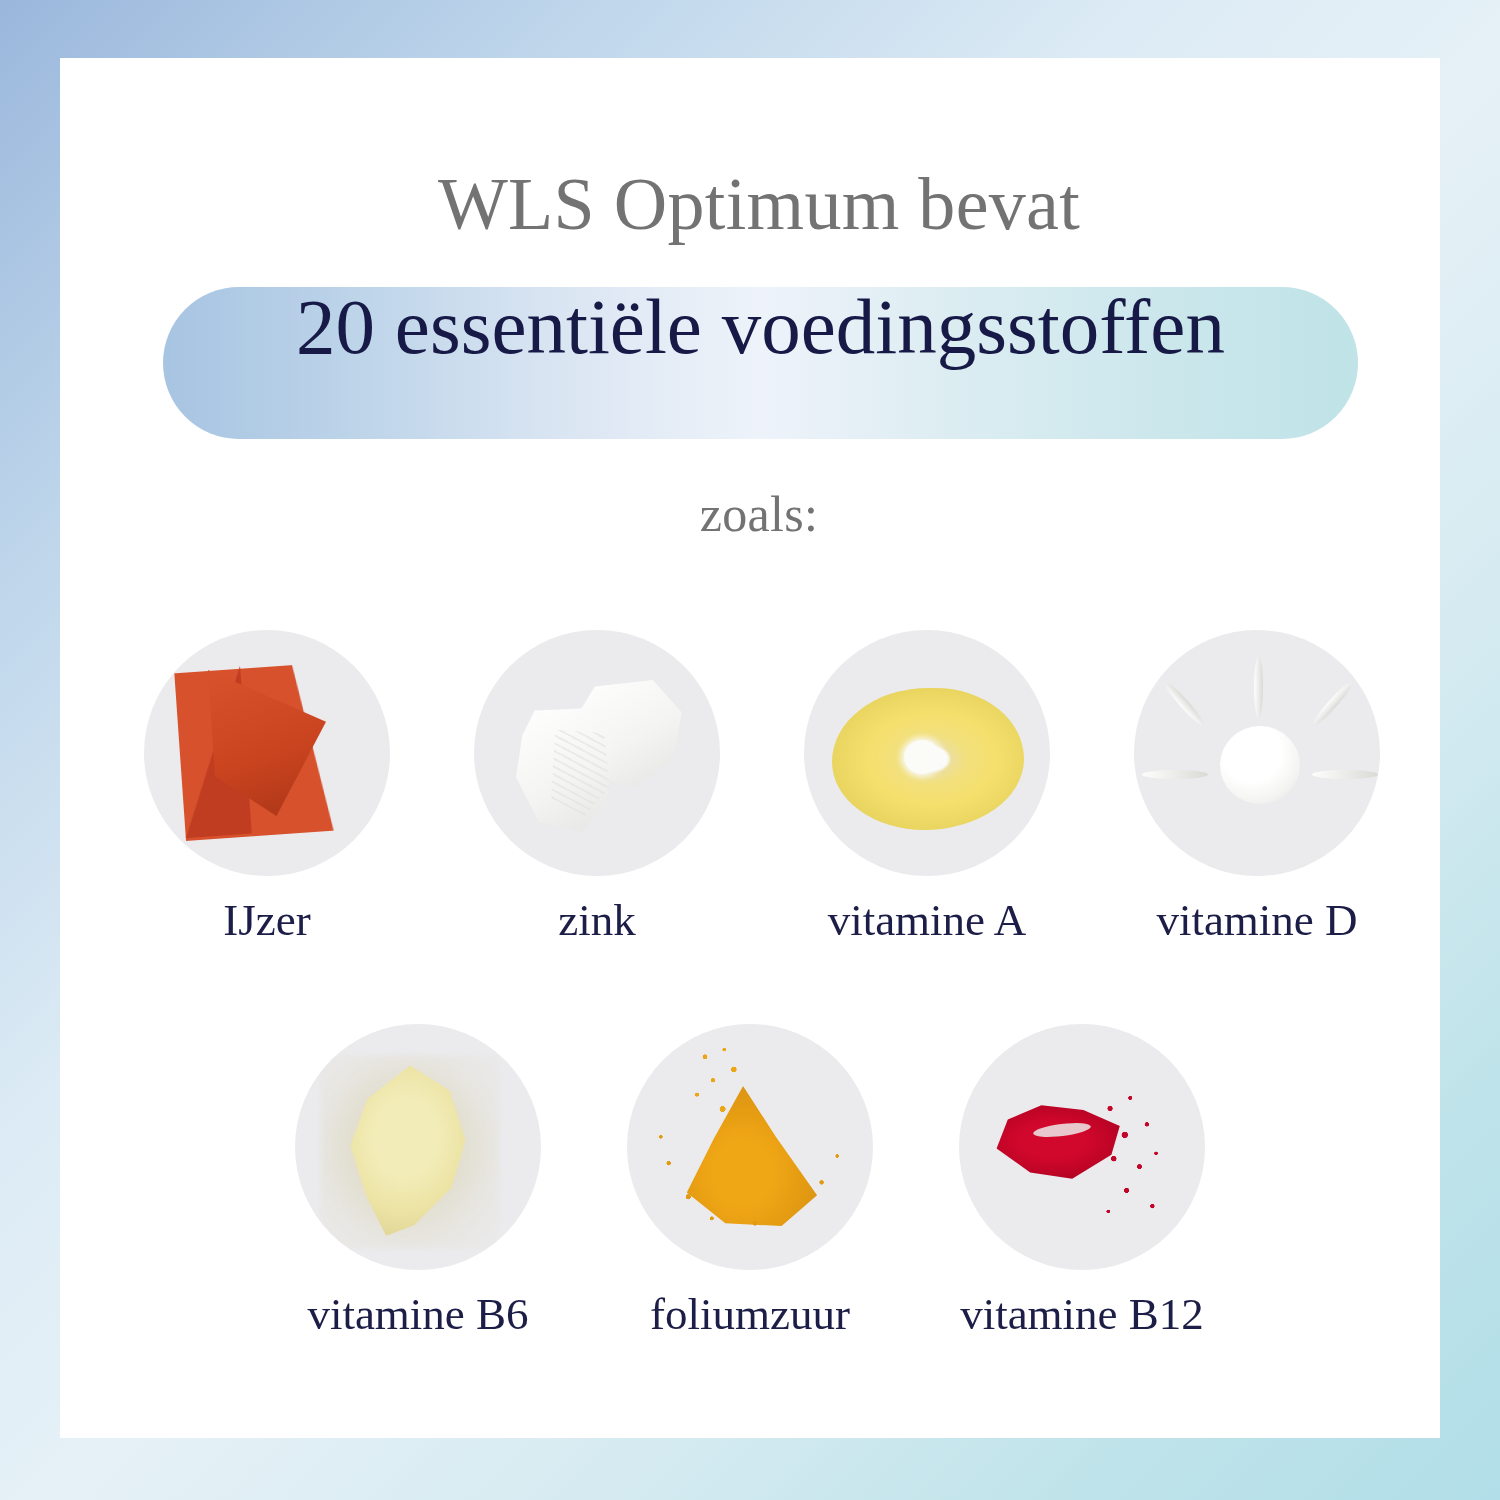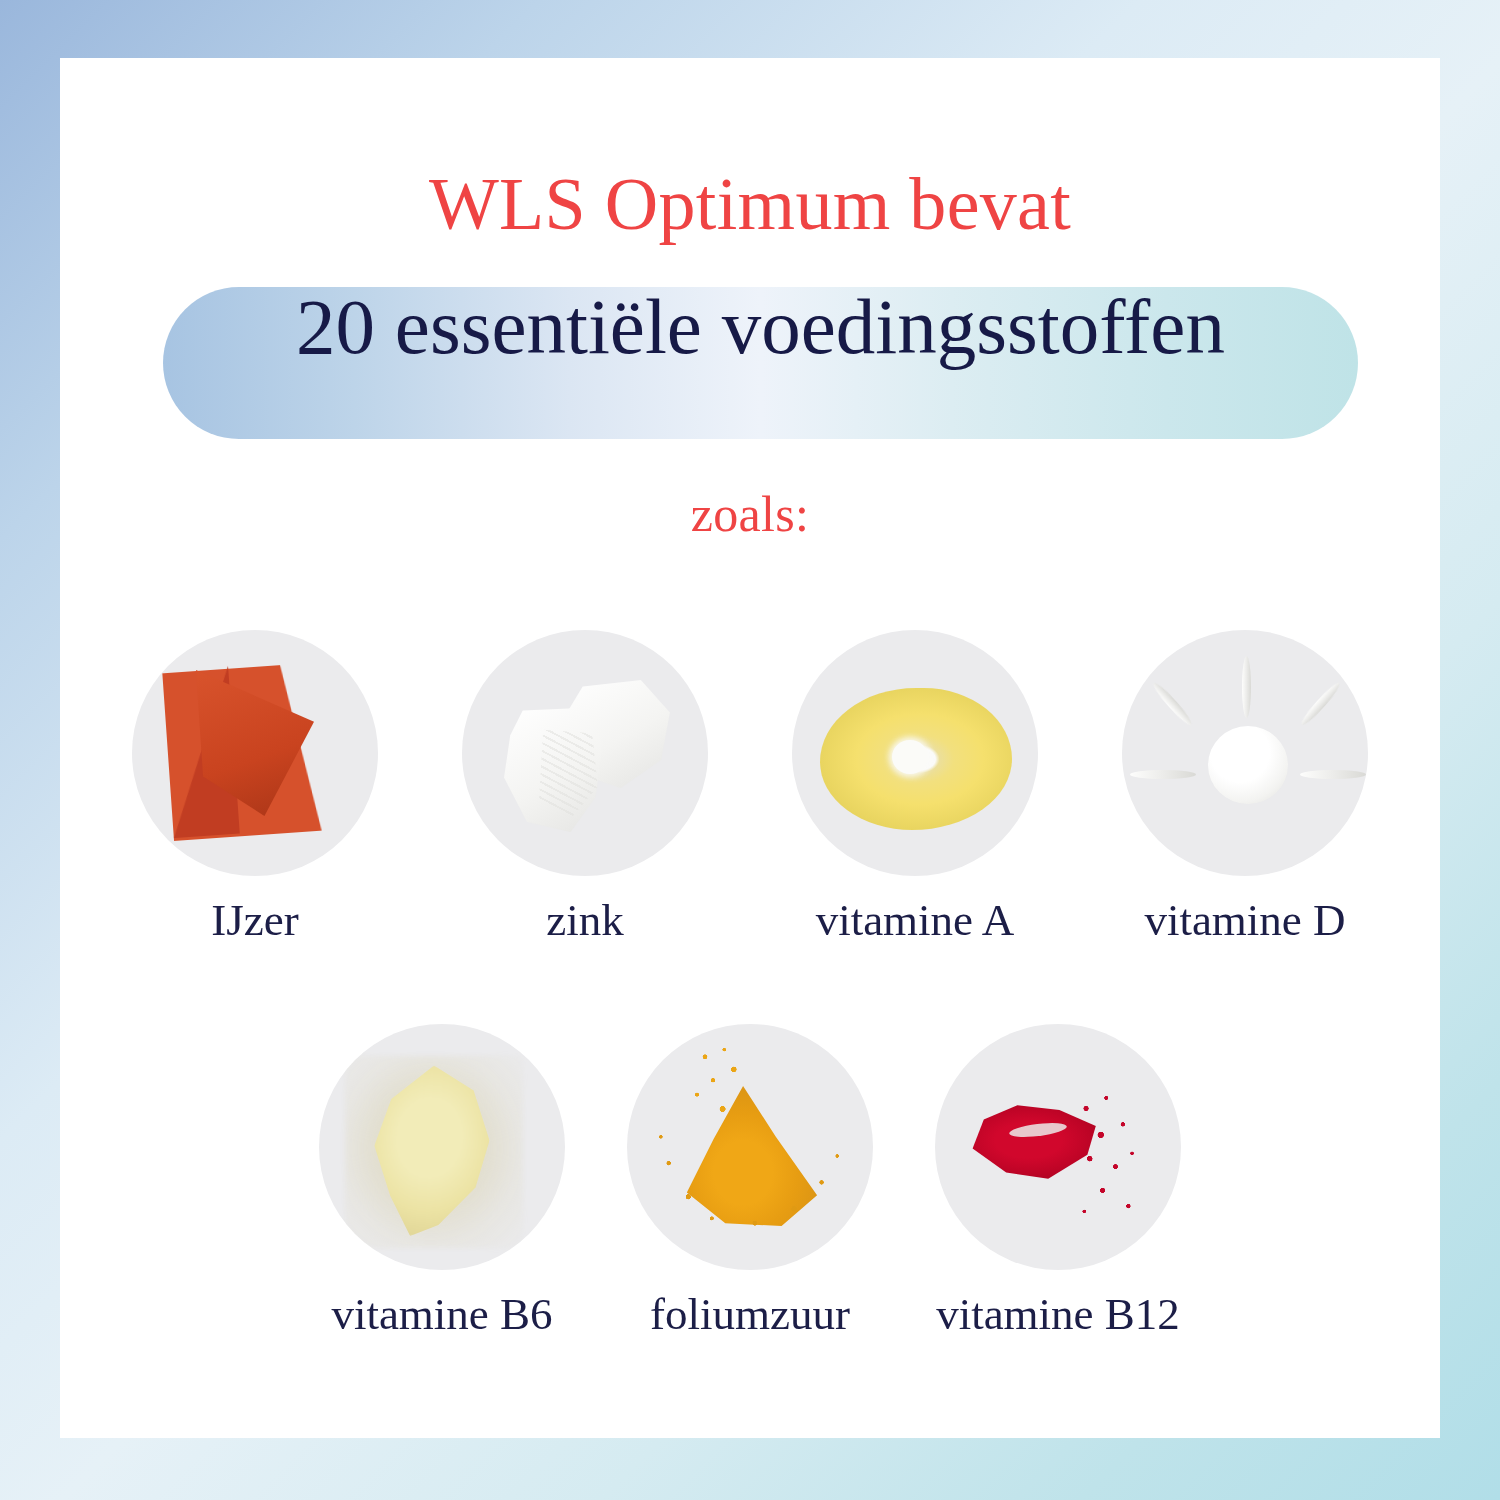--- a/index.html
+++ b/index.html
@@ -36,24 +36,24 @@
     left: 60px;
     top: 58px;
     width: 1380px;
     height: 1380px;
     background: #ffffff;
   }
 
   
   .heading {
     position: absolute;
-    left: 0;
+    left: 9px;
     width: 100%;
     text-align: center;
-    color: #ef4444;
+    color: #737373;
     font-family: "Liberation Serif", "DejaVu Serif", serif;
     letter-spacing: 0.3px;
     white-space: nowrap;
   }
   #title {
     top: 108px;
     font-size: 74px;
     line-height: 1.05;
     font-weight: 400;
   }
@@ -92,22 +92,22 @@
     font-family: "Liberation Serif", "DejaVu Serif", serif;
   }
 
   
   .row {
     position: absolute;
     display: flex;
     justify-content: center;
     align-items: flex-start;
   }
-  #row-1 { left: 0; top: 572px; width: 1380px; gap: 84px; }
-  #row-2 { left: 0; top: 966px; width: 1380px; gap: 62px; }
+  #row-1 { left: 0; top: 572px; width: 1380px; gap: 84px; padding-left: 12px; }
+  #row-2 { left: 0; top: 966px; width: 1380px; gap: 86px; }
 
   .item {
     width: 246px;
     display: flex;
     flex-direction: column;
     align-items: center;
   }
   .disc {
     position: relative;
     width: 246px;

